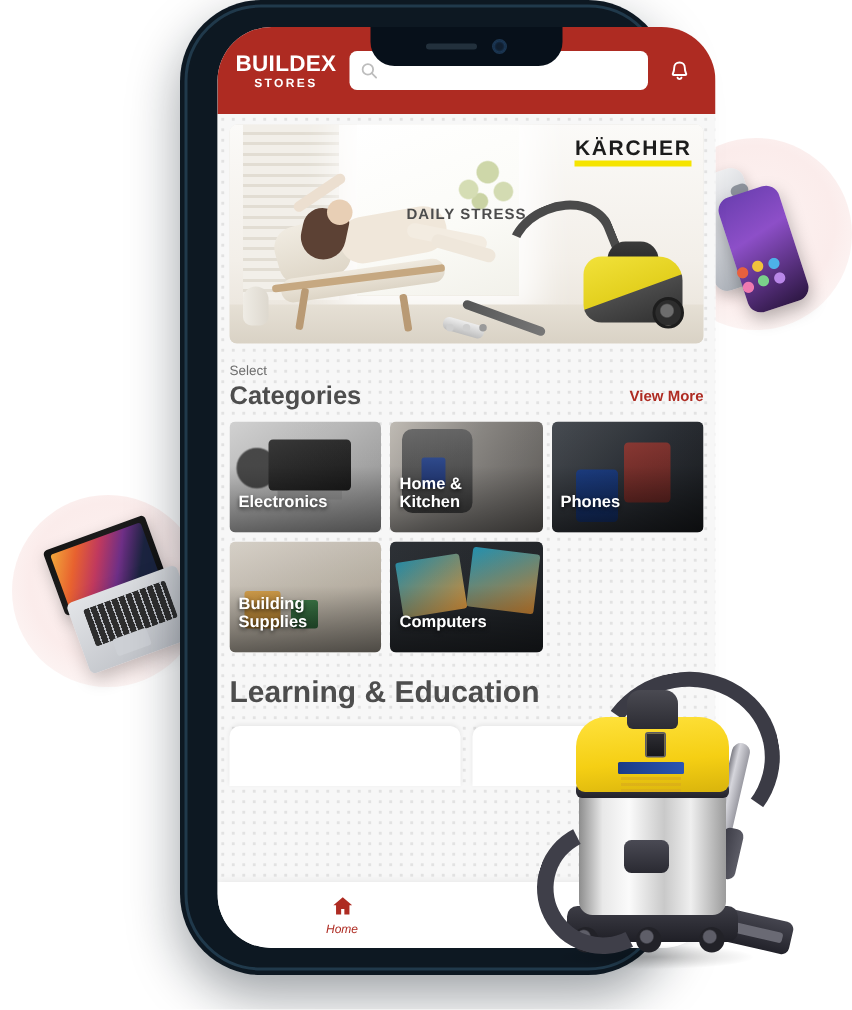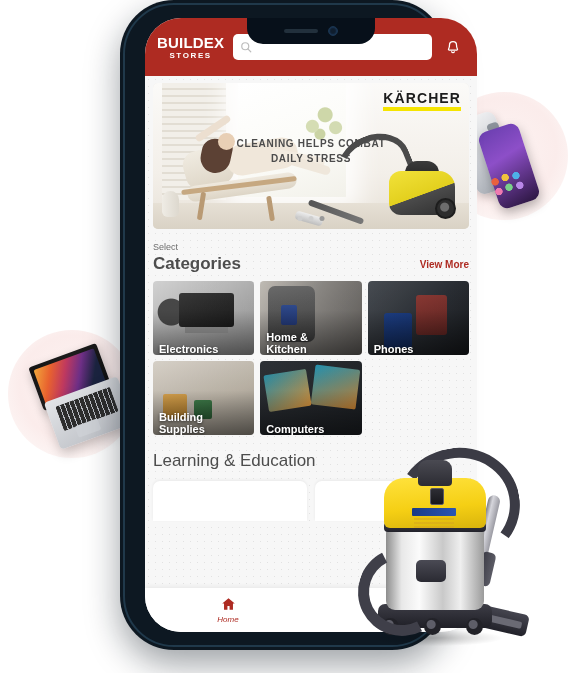--- a/index.html
+++ b/index.html
@@ -164,21 +164,21 @@
   #cat-title{font-size:17px;font-weight:bold;color:#4d4d4d;line-height:1.15;margin-top:1px;}
   #view-more{font-size:10px;font-weight:bold;color:#ae2b22;padding-bottom:3px;}
 
   #cat-grid{display:grid;grid-template-columns:repeat(3,1fr);gap:6px;margin-top:8px;}
   .cat-tile{position:relative;height:74px;border-radius:4px;overflow:hidden;
     display:flex;align-items:flex-end;}
   .cat-photo{position:absolute;inset:0;}
   .cat-shade{position:absolute;inset:0;
     background:linear-gradient(180deg,rgba(0,0,0,.04) 40%,rgba(0,0,0,.46) 100%);}
   .cat-label{position:relative;z-index:2;color:#fff;font-size:11px;font-weight:bold;
-    line-height:1.12;padding:0 0 0 6px;text-shadow:0 1px 3px rgba(0,0,0,.7);}
+    line-height:1.12;padding:0 0 14px 6px;text-shadow:0 1px 3px rgba(0,0,0,.7);}
 
   
   .ph-electronics{background:
     radial-gradient(circle at 18% 42%, #4a4a4a 0 13px, transparent 14px),
     linear-gradient(145deg,#d9d9d9 0%,#bdbdbd 40%,#8e8e8e 100%);}
   .ph-electronics:after{content:"";position:absolute;left:26%;top:16%;width:54%;height:46%;
     background:linear-gradient(160deg,#3a3a3a,#1a1a1a);border-radius:3px;
     box-shadow:0 12px 0 -6px #9a9a9a;}
   .ph-kitchen{background:linear-gradient(120deg,#c7c2bb 0%,#8d8a86 45%,#5d5a57 100%);}
   .ph-kitchen:after{content:"";position:absolute;left:8%;top:6%;width:46%;height:76%;
@@ -201,21 +201,21 @@
   .ph-household:before{content:"";position:absolute;left:22%;top:40%;width:16%;height:40%;
     background:linear-gradient(180deg,#e6c23a,#c89a1d);border-radius:3px;}
   .ph-computers{background:linear-gradient(140deg,#2f3338 0%,#1b1e22 100%);}
   .ph-computers:after{content:"";position:absolute;left:6%;top:14%;width:42%;height:50%;
     background:linear-gradient(150deg,#2a8fa8,#d8923a);border-radius:2px;transform:rotate(-9deg);}
   .ph-computers:before{content:"";position:absolute;left:52%;top:8%;width:44%;height:54%;
     background:linear-gradient(150deg,#2596b5,#c97f2e);border-radius:2px;transform:rotate(7deg);}
 
   
   #learning-section{padding:0 8px;margin-top:16px;}
-  #learning-title{font-size:17px;font-weight:normal;color:#4d4d4d;margin-top:10px;}
+  #learning-title{font-size:20px;font-weight:bold;color:#4d4d4d;margin-top:10px;}
   #learning-cards{display:grid;grid-template-columns:repeat(2,1fr);gap:8px;margin-top:10px;}
   .learn-card{height:40px;background:#fff;border-radius:7px 7px 0 0;
     box-shadow:0 -1px 3px rgba(0,0,0,.06);}
 
   
   #bottom-nav{
     position:absolute;left:0;right:0;bottom:0;height:44px;background:#ffffff;
     display:flex;align-items:center;z-index:20;
     box-shadow:0 -1px 5px rgba(0,0,0,.07);
   }
@@ -386,21 +386,20 @@
             <div class="person-legs2"></div>
           </div>
         </div>
 
         <div id="karcher-logo">
           <div id="karcher-word">KÄRCHER</div>
           <div id="karcher-bar"></div>
         </div>
 
         <div id="hero-text">
-          <div>CLEANING HELPS COMBAT</div>
           <div>DAILY STRESS</div>
         </div>
 
         <div class="hero-vac" id="vac-hose"></div>
         <div class="hero-vac" id="vac-wand"></div>
         <div class="hero-vac" id="vac-head"></div>
         <div class="hero-vac" id="vac-top"></div>
         <div class="hero-vac" id="vac-body"></div>
         <div class="hero-vac" id="vac-wheel"></div>
 

